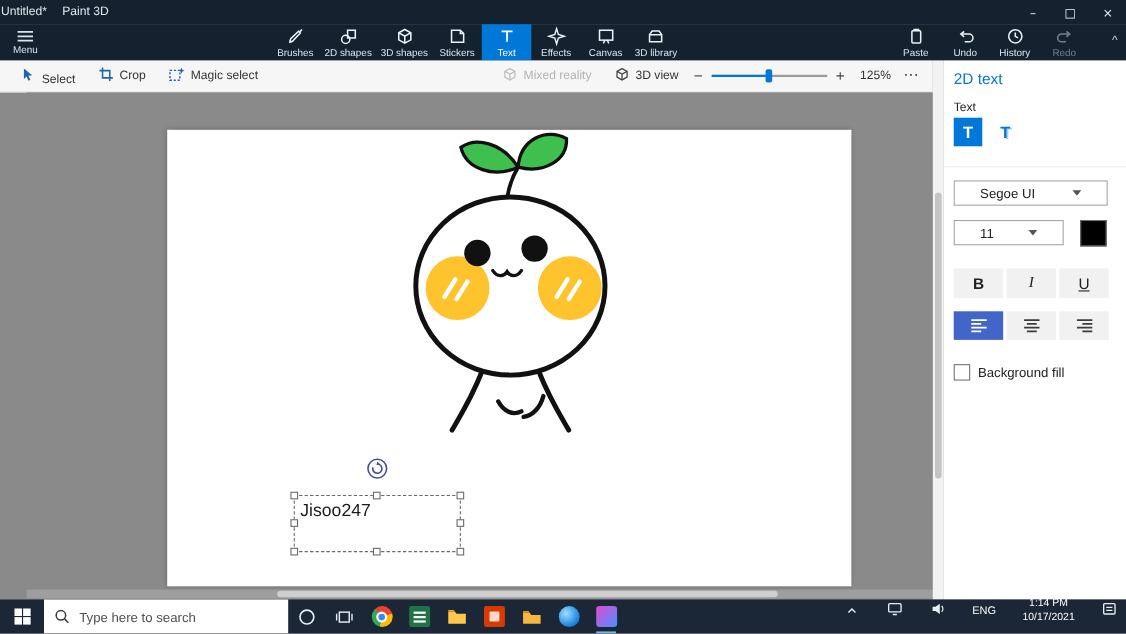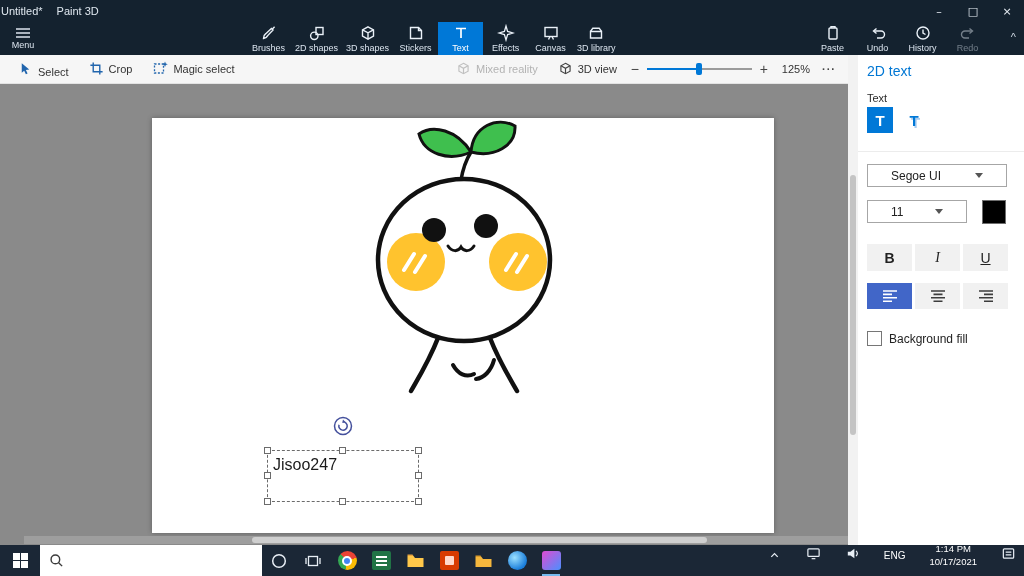--- a/index.html
+++ b/index.html
@@ -394,20 +394,21 @@
           <rect x="8" y="0" width="7" height="7" fill="#fff"></rect>
           <rect x="0" y="8" width="7" height="7" fill="#fff"></rect>
           <rect x="8" y="8" width="7" height="7" fill="#fff"></rect>
         </svg>
     </button>
     <div class="tb-search">
       <svg width="15" height="15" viewBox="0 0 16 16" fill="none" stroke="#3b3b3b" stroke-width="1.5">
           <circle cx="6.8" cy="6.8" r="4.6"></circle>
           <path d="M10.3 10.3 L14 14"></path>
         </svg>
+      <input placeholder="Type here to search" style="">
     </div>
     <div class="apps">
       <button class="tkbtn">
           <svg width="16" height="16" viewBox="0 0 16 16" fill="none" stroke="#e8eef5" stroke-width="1.5">
             <circle cx="8" cy="8" r="6.3"></circle>
           </svg>
         </button>
       <button class="tkbtn">
           <svg width="16" height="16" viewBox="0 0 16 16" fill="none" stroke="#e8eef5" stroke-width="1.3">
             <rect x="3.5" y="3.5" width="9" height="9"></rect>

